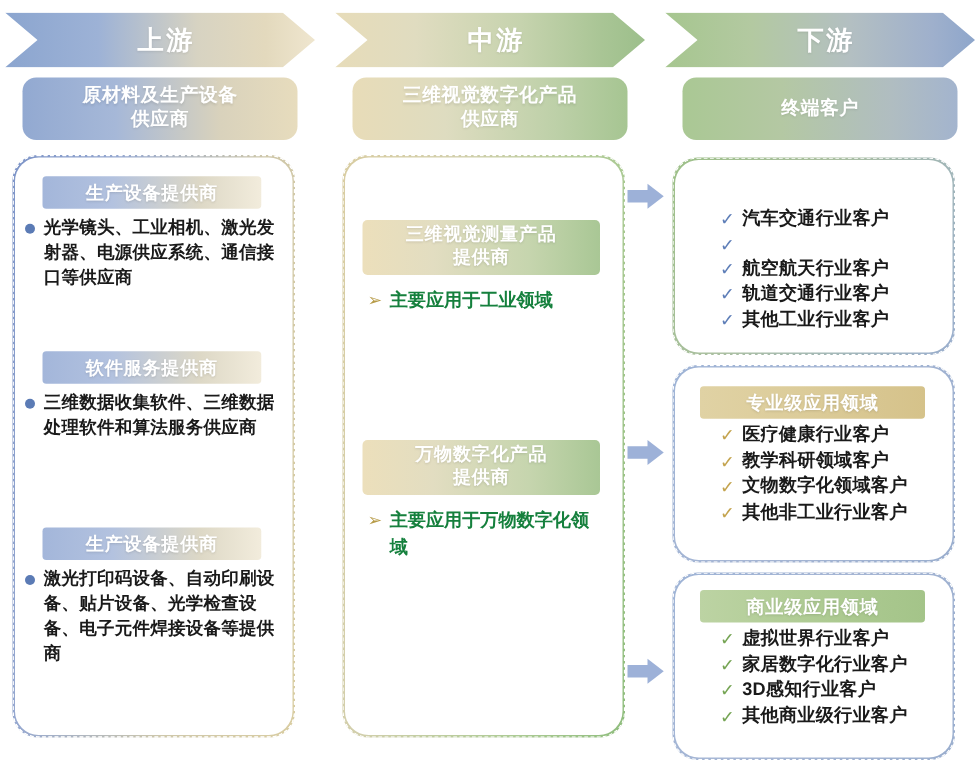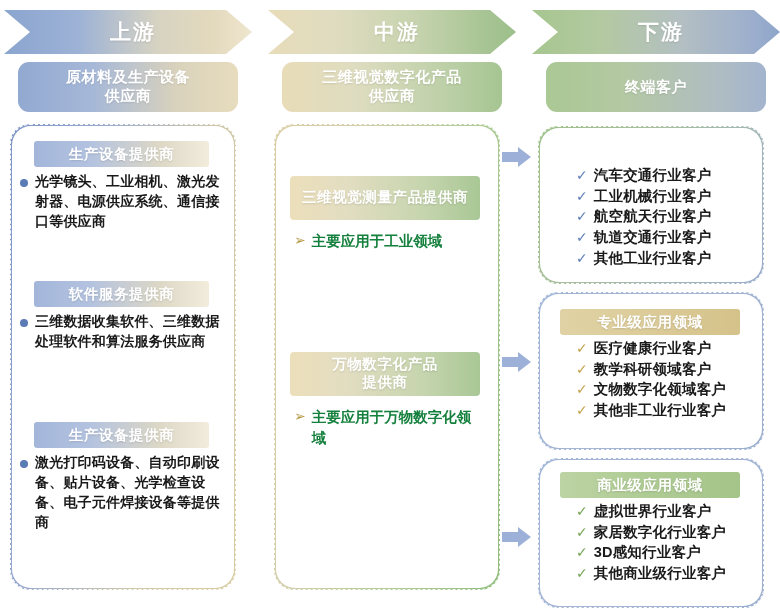--- a/index.html
+++ b/index.html
@@ -167,21 +167,21 @@
         <span>供应商</span>
       </span>
     </div>
 
     <div class="dgrad" style="left:6px;top:124px;width:226px;height:466px;
                 background:linear-gradient(100deg,#d9cda2 0%,#d2cfac 30%,#aecb96 70%,#8fbd7d 100%);">
       <div style="position:absolute;inset:1.8px;border-radius:19px;background:#ffffff;"></div>
       <div style="position:absolute;inset:0;border-radius:20px;border:1.8px dashed #ffffff;box-sizing:border-box;"></div>
     </div>
 
-    <div class="sub mid" style="left:22px;top:176px;width:190px;flex-direction:row;justify-content:center;">
+    <div class="sub mid" style="left:22px;top:176px;width:190px;flex-direction:column;justify-content:center;">
       <span>三维视觉测量产品</span>
       <span>提供商</span>
     </div>
     <div class="arrowlist" style="left:26px;top:231px;width:196px;">
       <div class="ar">
         <div class="gly">➢</div>
         <div class="txt">主要应用于工业领域</div>
       </div>
     </div>
 
@@ -210,21 +210,20 @@
       <div style="position:absolute;inset:1.8px;border-radius:19px;background:#ffffff;"></div>
       <div style="position:absolute;inset:0;border-radius:20px;border:1.8px dashed #ffffff;box-sizing:border-box;"></div>
     </div>
     <div class="checklist" style="left:44px;top:166px;width:190px;">
       <div class="ck blue">
         <div class="tick">✓</div>
         <div class="txt">汽车交通行业客户</div>
       </div>
       <div class="ck blue">
         <div class="tick">✓</div>
-        <div class="txt">工业机械行业客户</div>
       </div>
       <div class="ck blue">
         <div class="tick">✓</div>
         <div class="txt">航空航天行业客户</div>
       </div>
       <div class="ck blue">
         <div class="tick">✓</div>
         <div class="txt">轨道交通行业客户</div>
       </div>
       <div class="ck blue">

